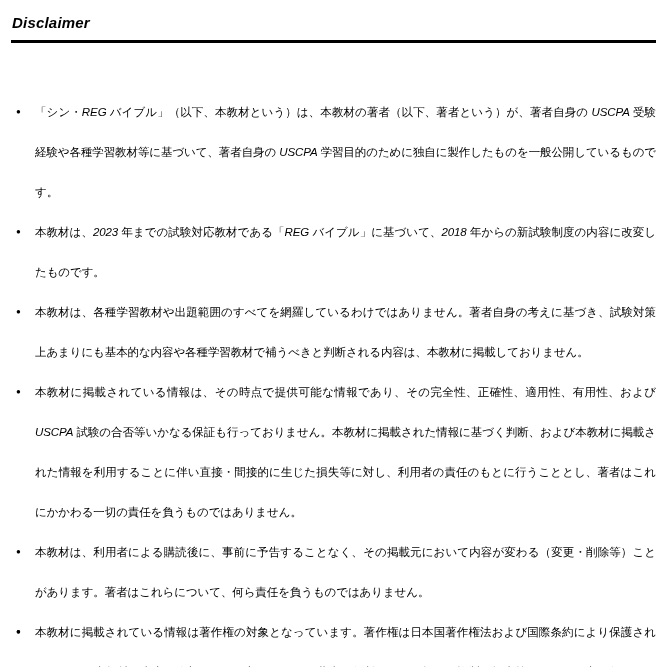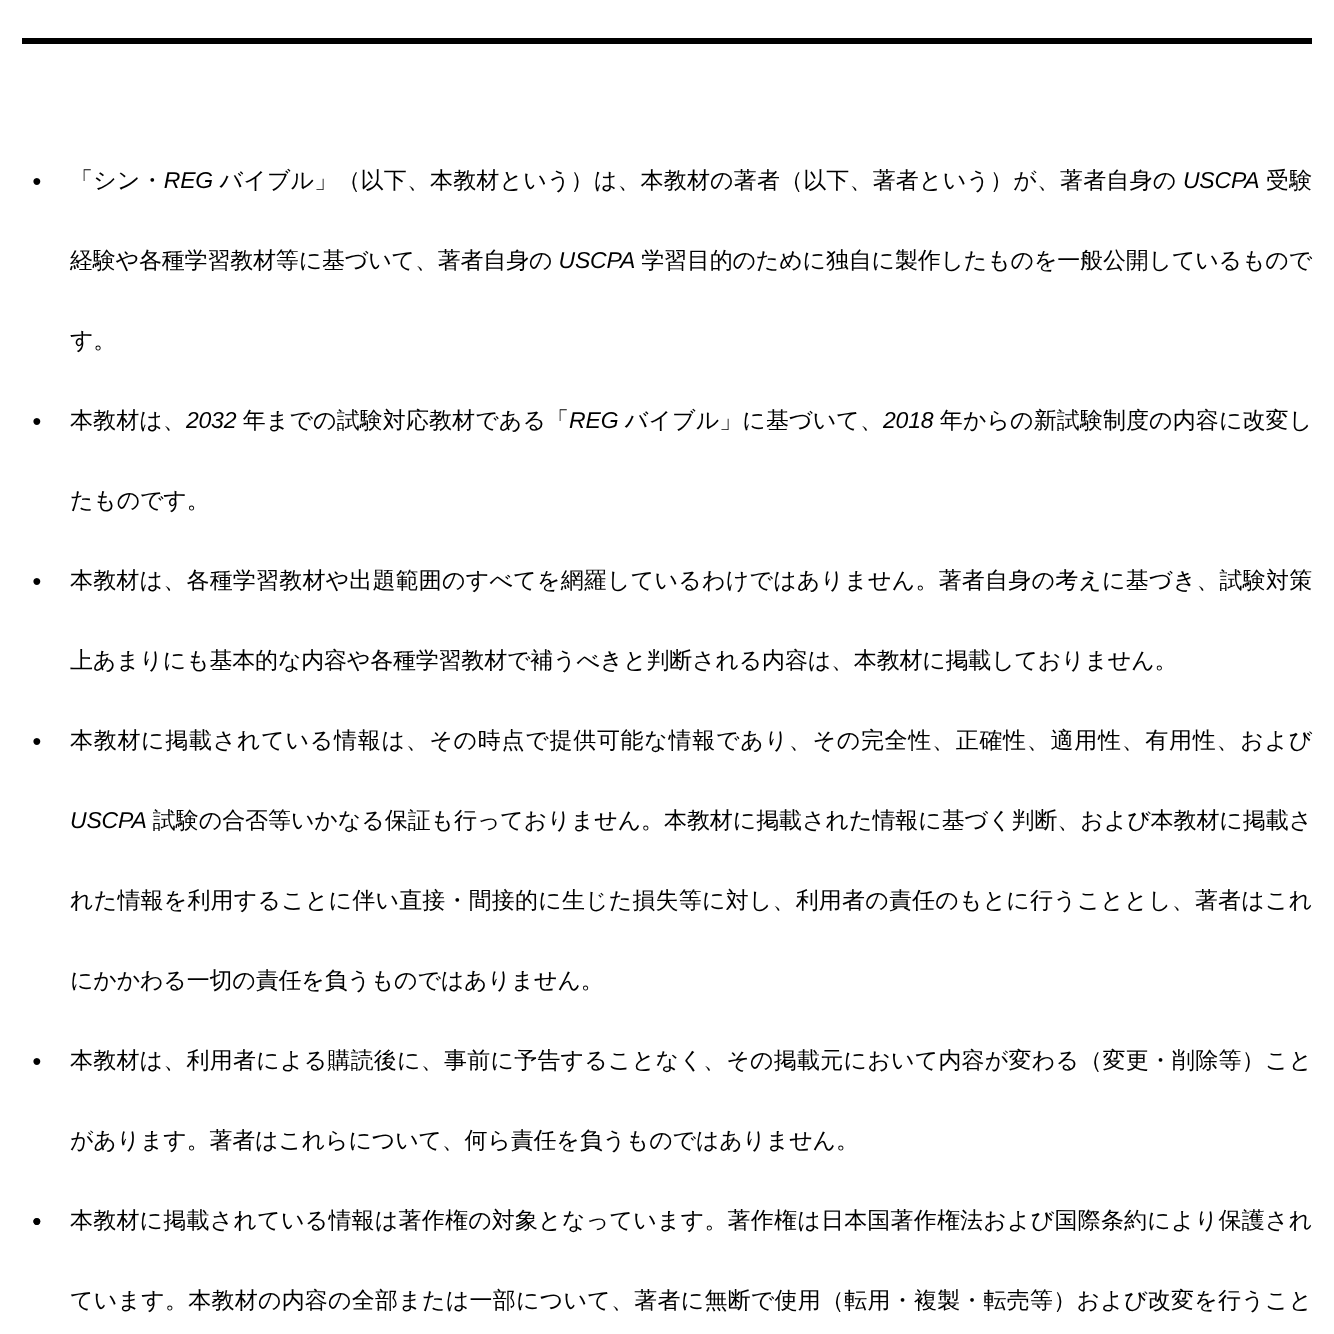--- a/index.html
+++ b/index.html
@@ -51,30 +51,31 @@
     line-height: 40px;
   }
   .bullet-text i {
     font-style: italic;
   }
 </style>
 </head>
 <body>
 
 <div class="doc">
+  <h1 class="page-title">Disclaimer</h1>
   <div class="title-rule"></div>
   <ul class="bullets">
   <li>
     <span class="bullet-marker">●</span>
     <span class="bullet-text">「シン・<i>REG</i> バイブル」（以下、本教材という）は、本教材の著者（以下、著者という）が、著者自身の <i>USCPA</i> 受験経験や各種学習教材等に基づいて、著者自身の <i>USCPA</i> 学習目的のために独自に製作したものを一般公開しているものです。</span>
   </li>
 
   <li>
     <span class="bullet-marker">●</span>
-    <span class="bullet-text">本教材は、<i>2032</i> 年までの試験対応教材である「<i>REG</i> バイブル」に基づいて、<i>2018</i> 年からの新試験制度の内容に改変したものです。</span>
+    <span class="bullet-text">本教材は、<i>2023</i> 年までの試験対応教材である「<i>REG</i> バイブル」に基づいて、<i>2018</i> 年からの新試験制度の内容に改変したものです。</span>
   </li>
 
   <li>
     <span class="bullet-marker">●</span>
     <span class="bullet-text">本教材は、各種学習教材や出題範囲のすべてを網羅しているわけではありません。著者自身の考えに基づき、試験対策上あまりにも基本的な内容や各種学習教材で補うべきと判断される内容は、本教材に掲載しておりません。</span>
   </li>
 
   <li>
     <span class="bullet-marker">●</span>
     <span class="bullet-text">本教材に掲載されている情報は、その時点で提供可能な情報であり、その完全性、正確性、適用性、有用性、および <i>USCPA</i> 試験の合否等いかなる保証も行っておりません。本教材に掲載された情報に基づく判断、および本教材に掲載された情報を利用することに伴い直接・間接的に生じた損失等に対し、利用者の責任のもとに行うこととし、著者はこれにかかわる一切の責任を負うものではありません。</span>

